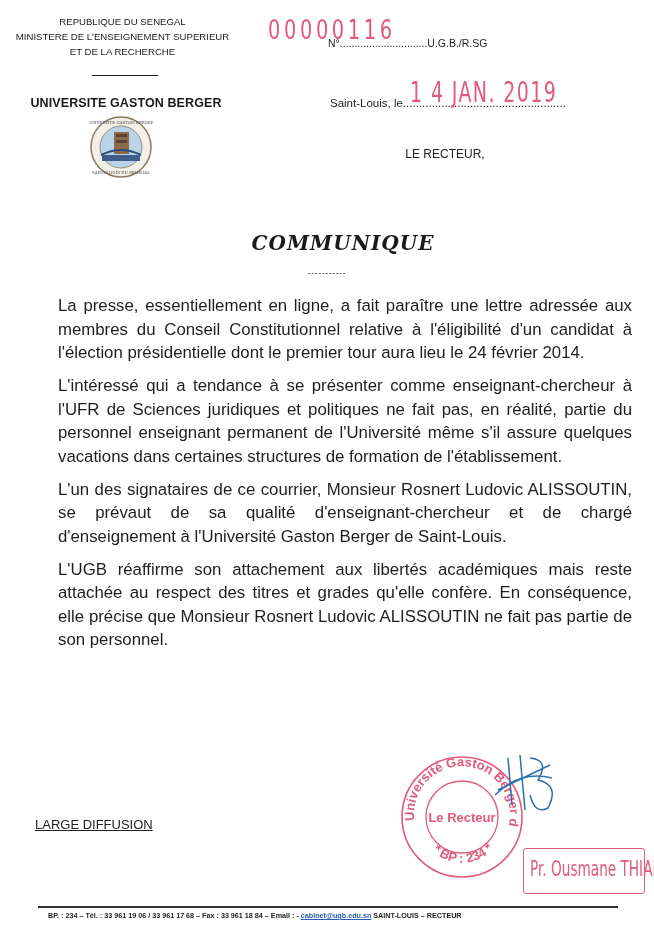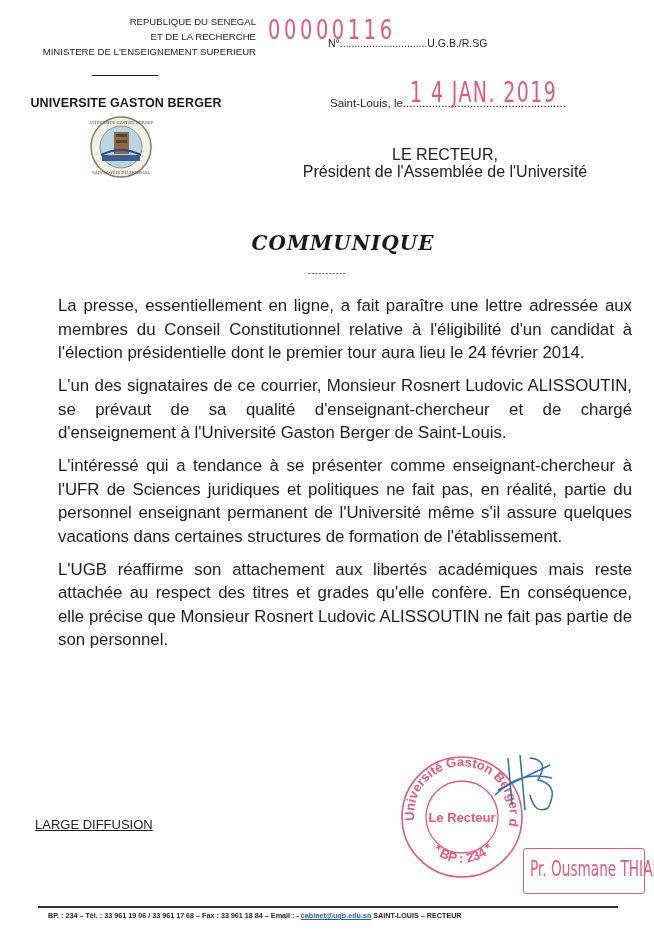--- a/index.html
+++ b/index.html
@@ -1,46 +1,46 @@
 <!DOCTYPE html>
 <html><head>
 <meta charset="utf-8">
 <style>
   html, body { margin:0; padding:0; }
   body { width:654px; height:932px; background:#fff; position:relative; overflow:hidden; color:#1e1e1e; font-family:"Liberation Sans", sans-serif; }
   .abs { position:absolute; }
-  .hdr-left { left:0; top:14px; width:245px; text-align:right; font-family:"Liberation Sans", sans-serif; font-size:9.6px; line-height:15px; color:#222;padding-left:11px; }
+  .hdr-left { left:0; top:14px; width:245px; text-align:center; font-family:"Liberation Sans", sans-serif; font-size:9.6px; line-height:15px; color:#222; }
   .hdr-rule { left:92px; top:75px; width:66px; height:1px; background:#222; }
   .uni-name { left:16px; top:96px; width:220px; text-align:center; font-weight:bold; font-size:12.5px; letter-spacing:0.1px; color:#1a1a1a; }
   .logo { left:89px; top:115px; width:64px; height:64px; }
   .stamp-num { left:268px; top:14px; font-family:"DejaVu Sans", sans-serif; font-size:27px; color:#e05a7a; letter-spacing:5px; transform:scaleX(0.72); transform-origin:left top; }
   .ref-line { left:328px; top:37px; font-size:10.5px; color:#222; }
   .date-line { left:330px; top:97px; font-size:11.5px; color:#222; }
   .stamp-date { left:410px; top:76px; font-family:"DejaVu Sans", sans-serif; font-size:28px; color:#e05a7a; transform:scaleX(0.68); transform-origin:left top; letter-spacing:2px; }
-  .recteur { left:300px; top:146px; width:290px; text-align:center; font-size:16px; line-height:17px; color:#222; }
+  .recteur { left:300px; top:146px; width:290px; text-align:center; font-size:12px; line-height:17px; color:#222; }
   .title { left:0; width:654px; top:231px; text-align:center; font-family:"DejaVu Serif", serif; font-style:italic; font-weight:bold; font-size:20px; letter-spacing:1px; color:#1a1a1a;padding-left:16px; }
   .title-rule { left:0; width:654px; top:268px; text-align:center; font-size:9px; letter-spacing:0.5px; color:#333; }
   .body { left:34px; top:294px; width:574px; font-family:"Liberation Sans", sans-serif; font-size:16.8px; line-height:23.5px; text-align:justify; color:#1e1e1e;margin-left:24px; }
   .body p { margin:0 0 9.5px 0; }
   .diffusion { left:35px; top:817px; font-size:13px; text-decoration:underline; color:#222; }
   .seal { left:397px; top:752px; width:130px; height:130px; }
   .sig { left:490px; top:750px; width:80px; height:70px; }
   .namebox { left:523px; top:848px; width:120px; height:44px; border:1.5px solid #e05a7a; border-radius:3px; }
   .namebox span { display:block; font-family:"DejaVu Sans", sans-serif; font-size:22px; color:#e05a7a; transform:scaleX(0.62); transform-origin:left top; white-space:nowrap; margin:7px 0 0 6px; }
   .foot-rule { left:38px; top:906px; width:580px; height:2px; background:#333; }
   .footer { left:48px; top:911px; font-size:7.2px; font-weight:bold; color:#222; white-space:nowrap; }
   .footer a { color:#2a5db0; text-decoration:underline; }
 </style>
 </head>
 <body>
 
 <div class="abs hdr-left">
   <div>REPUBLIQUE DU SENEGAL</div>
+  <div>MINISTERE DE L'ENSEIGNEMENT SUPERIEUR</div>
   <div>ET DE LA RECHERCHE</div>
-  <div>MINISTERE DE L'ENSEIGNEMENT SUPERIEUR</div>
 </div>
 <div class="abs hdr-rule"></div>
 <div class="abs uni-name">UNIVERSITE GASTON BERGER</div>
 
 <svg class="abs logo" viewBox="0 0 64 64">
   <circle cx="32" cy="32" r="30" fill="#f3f0e8" stroke="#8a7a60" stroke-width="1.5"></circle>
   <circle cx="32" cy="32" r="21" fill="#b9d4e6" stroke="#8a7a60" stroke-width="0.8"></circle>
   <rect x="25" y="17" width="15" height="22" fill="#8c6a4a"></rect>
   <rect x="27" y="19" width="11" height="3" fill="#5c4430"></rect>
   <rect x="27" y="25" width="11" height="3" fill="#5c4430"></rect>
@@ -54,30 +54,29 @@
 <div class="abs ref-line">
   <span>N°</span><span>..............................</span><span>U.G.B./R.SG</span>
 </div>
 <div class="abs date-line">
   <span>Saint-Louis, le</span><span>...................................................</span>
 </div>
 <div class="abs stamp-date">1 4  JAN. 2019</div>
 
 <div class="abs recteur">
   <div>LE RECTEUR,</div>
-  <div>Président de l'Assemblée de  l'Université</div>
 </div>
 
 <div class="abs title">COMMUNIQUE</div>
 <div class="abs title-rule">-----------</div>
 
 <div class="abs body">
   <p>La presse, essentiellement en ligne, a fait paraître une lettre adressée aux membres du Conseil Constitutionnel relative à l'éligibilité d'un candidat à l'élection présidentielle dont le premier tour aura lieu le 24 février 2014.</p>
+  <p>L'intéressé qui a tendance à se présenter comme enseignant-chercheur à l'UFR de Sciences juridiques et politiques ne fait pas, en réalité, partie du personnel enseignant permanent de l'Université même s'il assure quelques vacations dans certaines structures de formation de l'établissement.</p>
   <p>L'un des signataires de ce courrier, Monsieur Rosnert Ludovic ALISSOUTIN, se prévaut de sa qualité d'enseignant-chercheur et de chargé d'enseignement à l'Université Gaston Berger de Saint-Louis.</p>
-  <p>L'intéressé qui a tendance à se présenter comme enseignant-chercheur à l'UFR de Sciences juridiques et politiques ne fait pas, en réalité, partie du personnel enseignant permanent de l'Université même s'il assure quelques vacations dans certaines structures de formation de l'établissement.</p>
   <p>L'UGB réaffirme son attachement aux libertés académiques mais reste attachée au respect des titres et grades qu'elle confère. En conséquence, elle précise que Monsieur Rosnert Ludovic ALISSOUTIN ne fait pas partie de son personnel.</p>
 </div>
 
 <div class="abs diffusion">LARGE DIFFUSION</div>
 
 <svg class="abs seal" viewBox="0 0 130 130">
   <defs>
     <path id="ringTop" d="M 18 72 A 48 48 0 1 1 112 72"></path>
     <path id="ringBot" d="M 30 92 A 42 42 0 0 0 100 92"></path>
   </defs>

